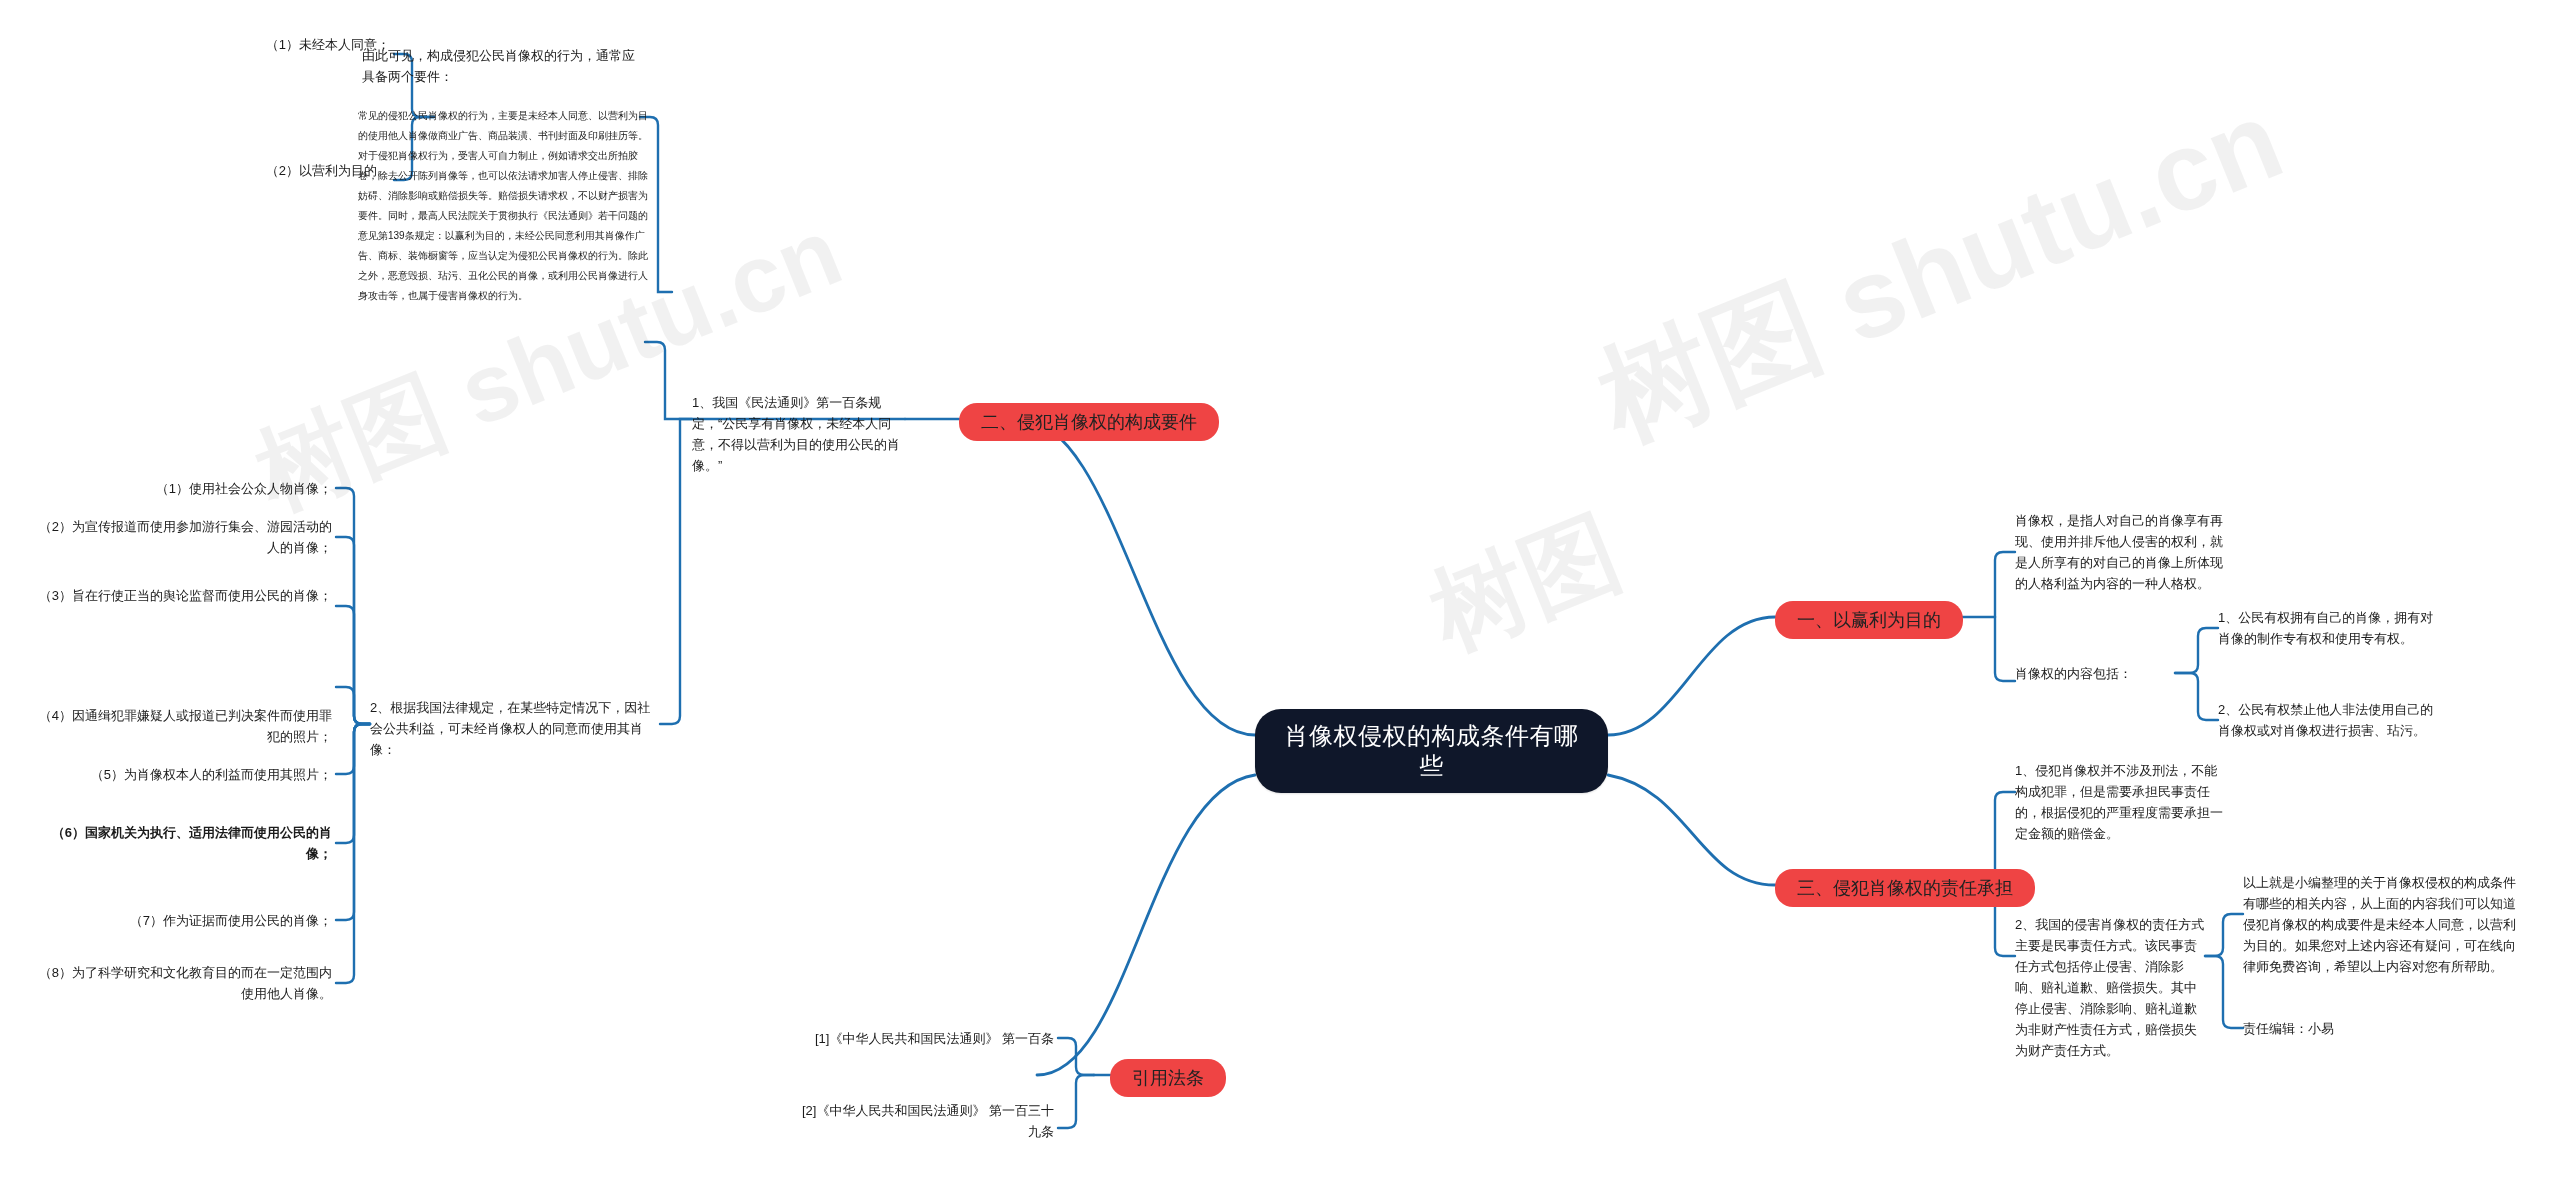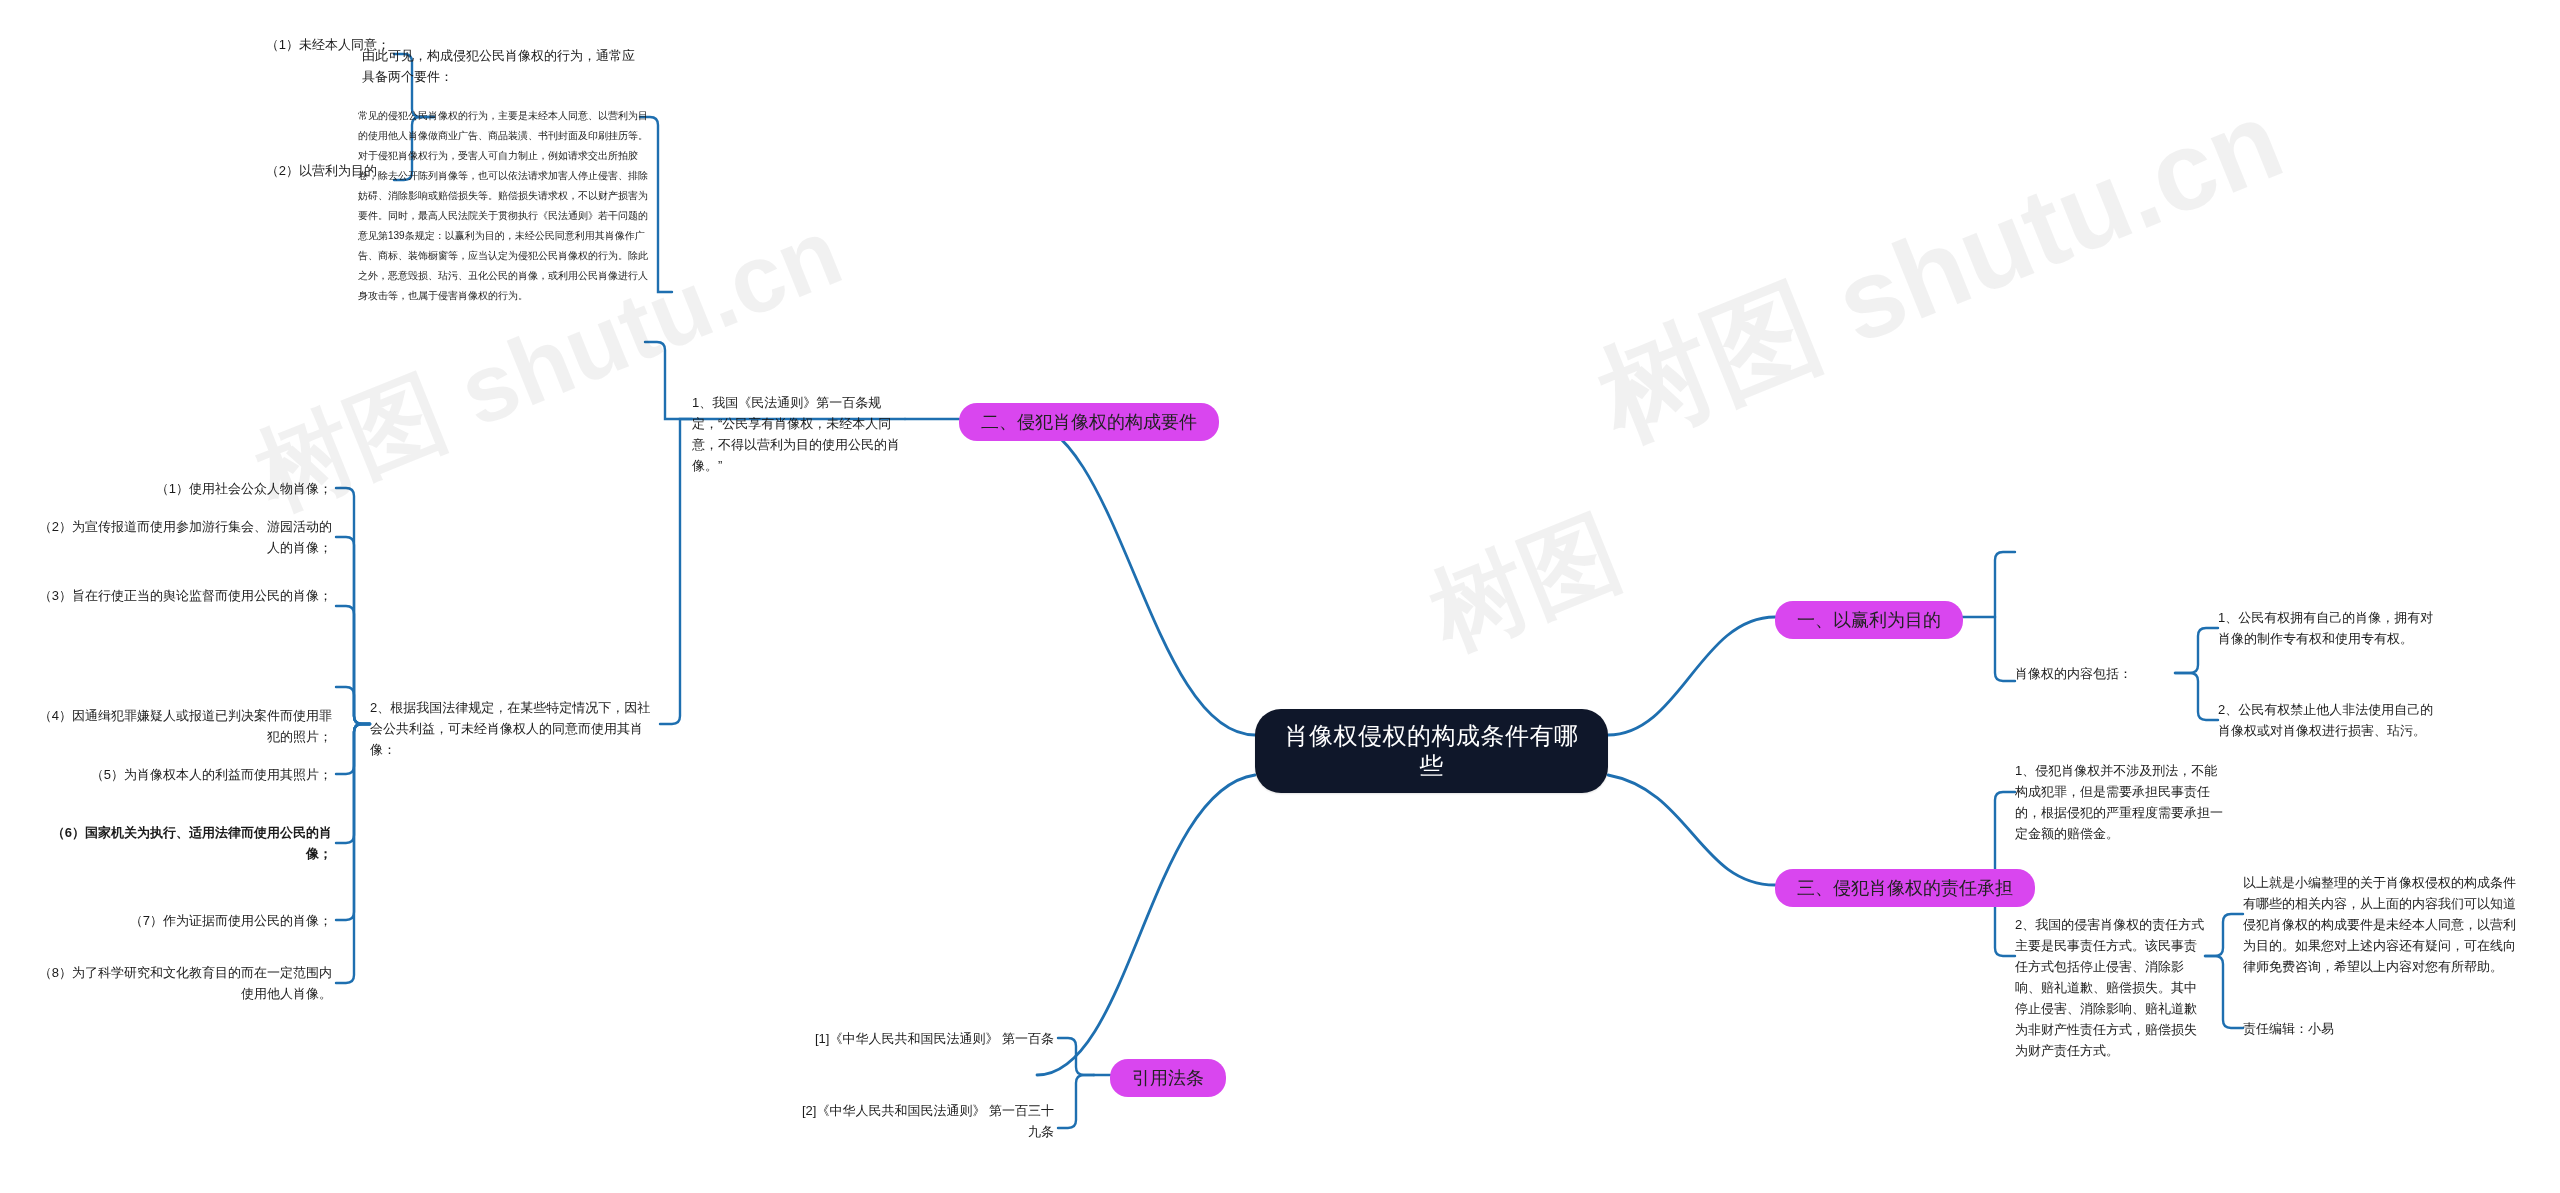--- a/index.html
+++ b/index.html
@@ -23,21 +23,21 @@
 
   
   .root{
     background:#0f172a;color:#ffffff;border-radius:26px;
     font-size:24px;line-height:30px;text-align:center;
     padding:12px 20px;letter-spacing:.5px;
     box-shadow:0 1px 2px rgba(0,0,0,.12);
   }
   
   .pill{
-    background:#d946ef;color:#222;border-radius:18px;
+    background:#ef4444;color:#222;border-radius:18px;
     font-size:18px;line-height:24px;text-align:center;
     padding:7px 22px;white-space:nowrap;
   }
   
   .txt{color:#1b1b1b;font-size:13px;line-height:21px;}
   .txt.r{text-align:right;}
   .txt.l{text-align:left;}
   .small{font-size:10px;line-height:20px;}
 </style>
 </head>
@@ -124,20 +124,21 @@
 
   <div class="node txt r" style="left:36px;top:478px;width:296px;">（1）使用社会公众人物肖像；</div>
   <div class="node txt r" style="left:36px;top:516px;width:296px;">（2）为宣传报道而使用参加游行集会、游园活动的人的肖像；</div>
   <div class="node txt r" style="left:36px;top:585px;width:296px;">（3）旨在行使正当的舆论监督而使用公民的肖像；</div>
   <div class="node txt r" style="left:36px;top:666px;width:296px;margin-top:39px;">（4）因通缉犯罪嫌疑人或报道已判决案件而使用罪犯的照片；</div>
   <div class="node txt r" style="left:36px;top:764px;width:296px;">（5）为肖像权本人的利益而使用其照片；</div>
   <div class="node txt r" style="left:36px;top:822px;width:296px;font-weight:bold;">（6）国家机关为执行、适用法律而使用公民的肖像；</div>
   <div class="node txt r" style="left:36px;top:910px;width:296px;">（7）作为证据而使用公民的肖像；</div>
   <div class="node txt r" style="left:36px;top:962px;width:296px;">（8）为了科学研究和文化教育目的而在一定范围内使用他人肖像。</div>
 
+  <div class="node txt l" style="left:2015px;top:510px;width:218px;">肖像权，是指人对自己的肖像享有再现、使用并排斥他人侵害的权利，就是人所享有的对自己的肖像上所体现的人格利益为内容的一种人格权。</div>
 
   <div class="node txt l" style="left:2015px;top:663px;width:160px;">肖像权的内容包括：</div>
 
   <div class="node txt l" style="left:2218px;top:607px;width:220px;">1、公民有权拥有自己的肖像，拥有对肖像的制作专有权和使用专有权。</div>
 
   <div class="node txt l" style="left:2218px;top:699px;width:220px;">2、公民有权禁止他人非法使用自己的肖像权或对肖像权进行损害、玷污。</div>
 
   <div class="node txt l" style="left:2015px;top:760px;width:214px;">1、侵犯肖像权并不涉及刑法，不能构成犯罪，但是需要承担民事责任的，根据侵犯的严重程度需要承担一定金额的赔偿金。</div>
 
   <div class="node txt l" style="left:2015px;top:914px;width:190px;">2、我国的侵害肖像权的责任方式主要是民事责任方式。该民事责任方式包括停止侵害、消除影响、赔礼道歉、赔偿损失。其中停止侵害、消除影响、赔礼道歉为非财产性责任方式，赔偿损失为财产责任方式。</div>

